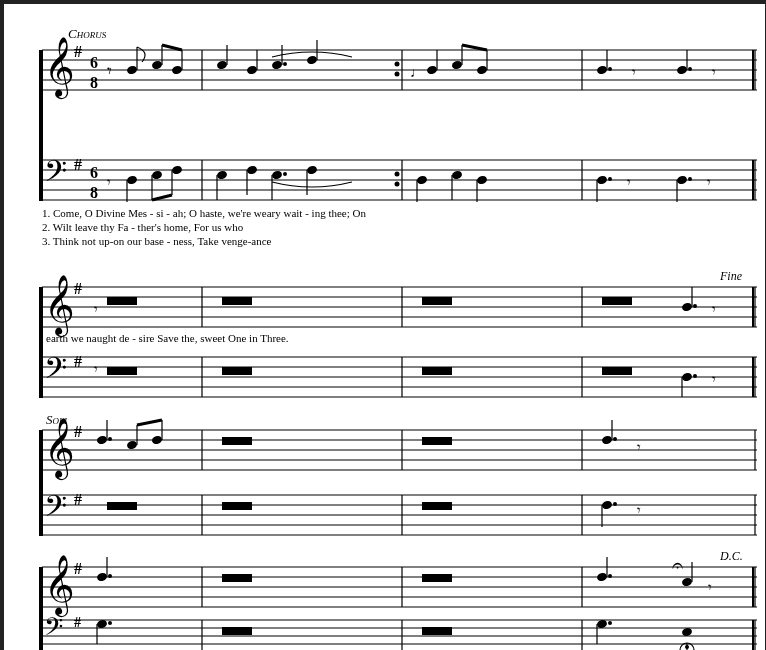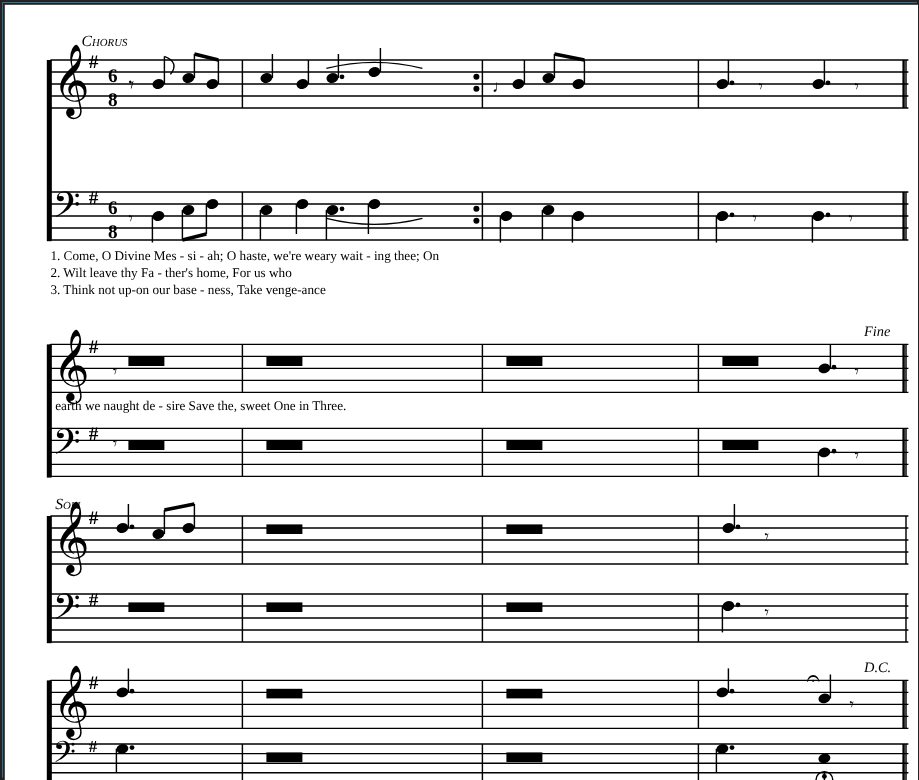--- a/index.html
+++ b/index.html
@@ -8,21 +8,21 @@
       font-family: 'Times New Roman', Times, serif;
       width: 766px;
       height: 650px;
       overflow: hidden;
       position: relative;
     }
     #score-container {
       width: 766px;
       height: 650px;
       position: relative;
-      background: #7dd3fc;
+      background: #fdba74;
       border: 2px solid #222;
     }
     svg {
       width: 766px;
       height: 650px;
     }
     text {
       font-family: 'Times New Roman', Times, serif;
     }
   </style>

